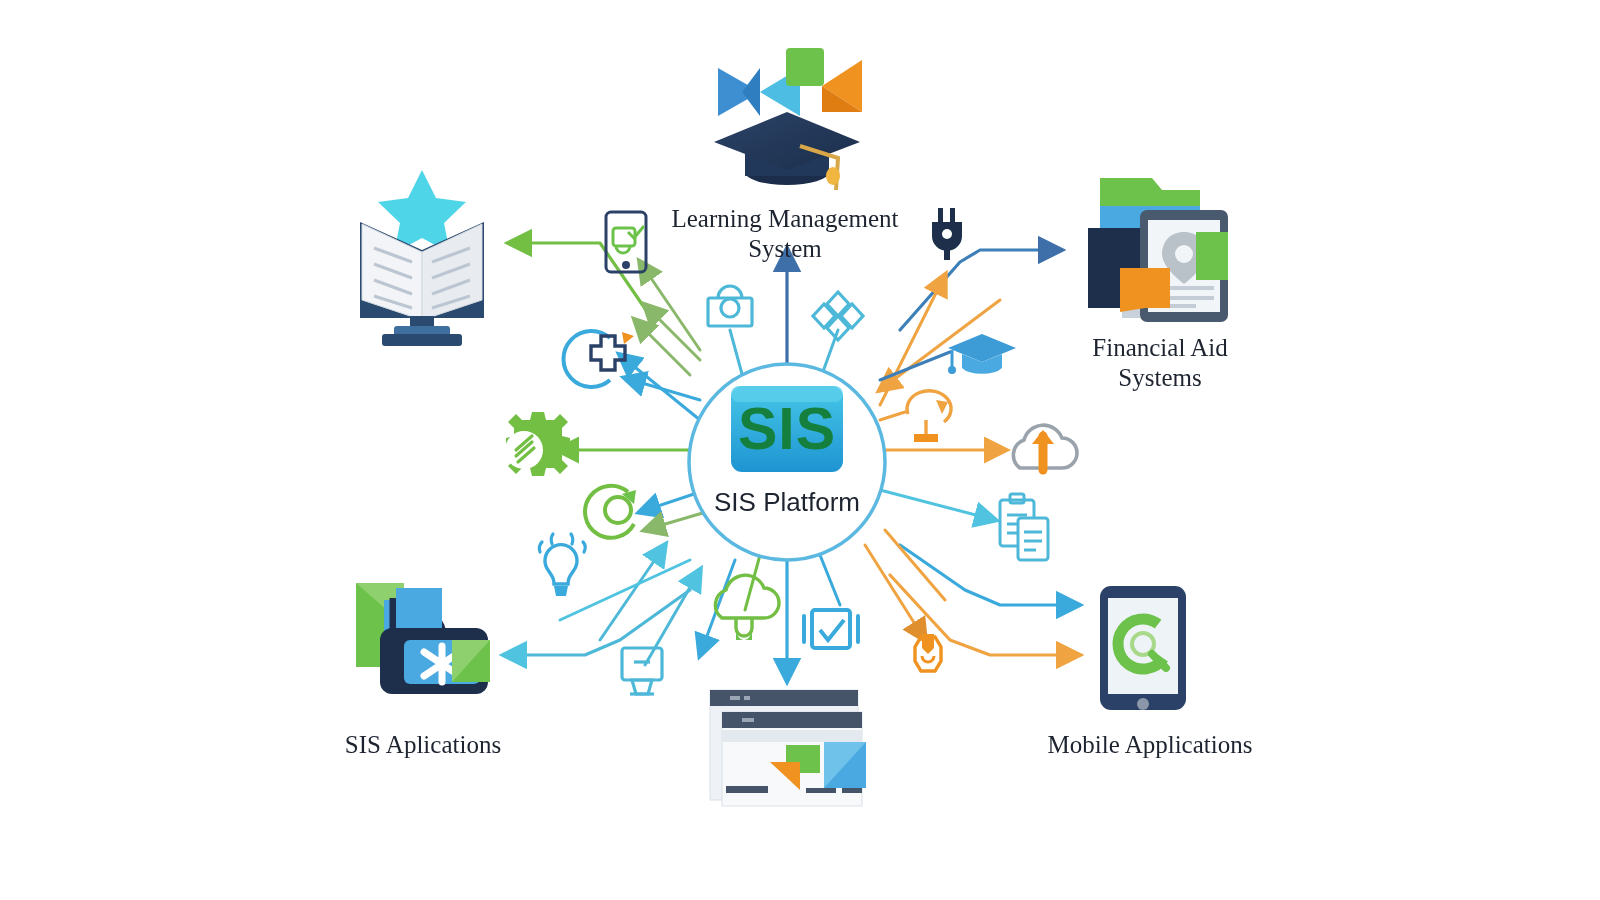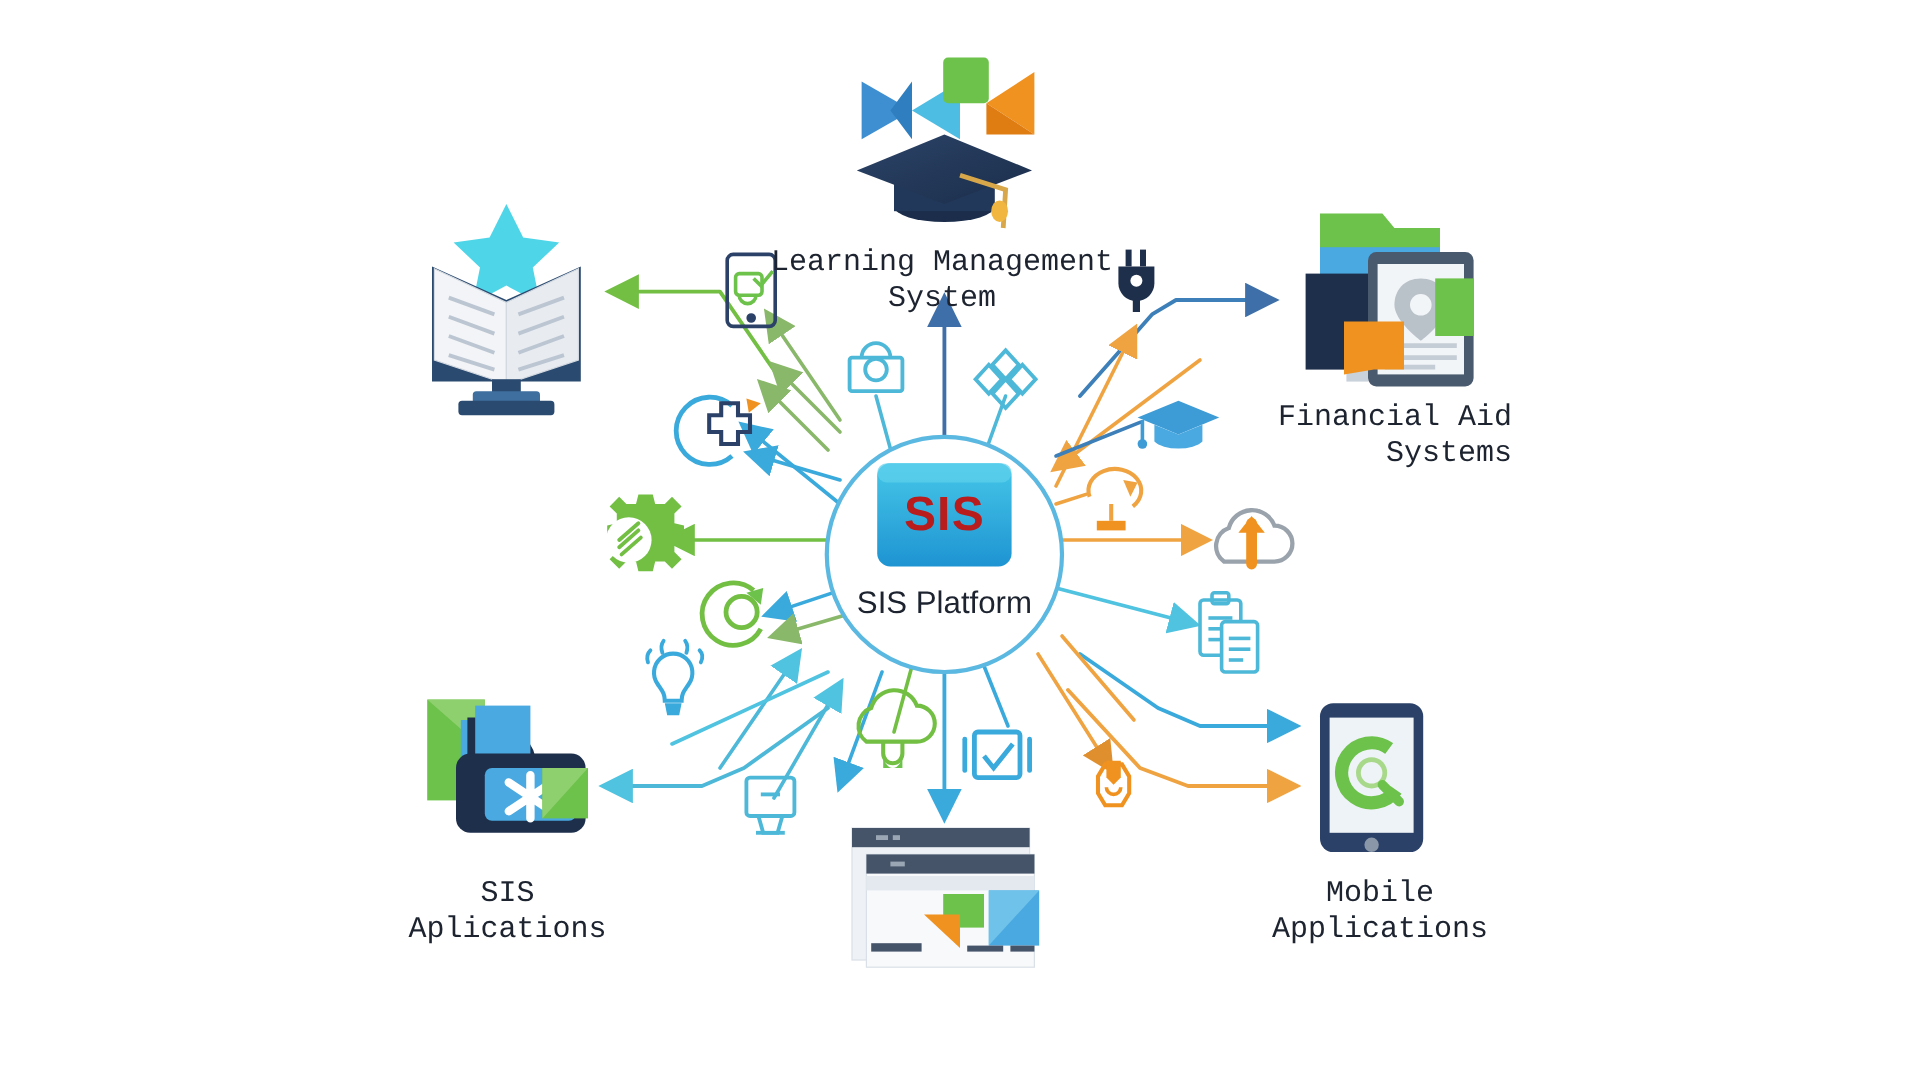--- a/index.html
+++ b/index.html
@@ -1,19 +1,19 @@
 <!DOCTYPE html>
 <html><head>
 <meta charset="utf-8">
 <style>
   html,body{margin:0;padding:0;background:#ffffff;}
   body{width:1600px;height:900px;overflow:hidden;font-family:"Liberation Sans",sans-serif;}
   #stage{position:relative;width:1600px;height:900px;background:#fff;}
   svg.layer{position:absolute;left:0;top:0;width:1600px;height:900px;}
-  .lbl{position:absolute;color:#1d2430;font-family:Liberation Mono, monospace;text-align:center;line-height:1.18;white-space:pre-line;}
+  .lbl{position:absolute;color:#1d2430;font-family:Liberation Serif, serif;text-align:center;line-height:1.18;white-space:pre-line;}
   .lbl-corner{font-size:25px;font-weight:400;}
   .hub-text{position:absolute;font-size:26px;color:#1d2430;text-align:center;width:260px;}
 </style>
 </head>
 <body>
 
 <div id="stage">
 
   <svg class="layer" viewBox="0 0 1600 900">
     <defs>
@@ -335,23 +335,23 @@
       <path d="M922,634 l12,0 l0,14 l-6,6 l-6,-6 z" fill="#f0921f"></path>
       <path d="M922,656 a6,6 0 0 0 12,0" fill="none" stroke="#f0921f" stroke-width="3"></path>
     </g>
   </svg>
 
   <div class="hub-text" style="left:657px;top:487px;">SIS Platform</div>
 
   <div class="lbl lbl-corner" style="left:640px;top:204px;width:290px;">Learning Management
 System</div>
 
-  <div class="lbl lbl-corner" style="left:1060px;top:333px;width:200px;text-align:right;">Financial Aid
+  <div class="lbl lbl-corner" style="left:1060px;top:333px;width:200px;">Financial Aid
 Systems</div>
 
   <div class="lbl lbl-corner" style="left:1030px;top:730px;width:240px;">Mobile Applications</div>
 
   <div class="lbl lbl-corner" style="left:318px;top:730px;width:210px;">SIS Aplications</div>
 
   <div style="position:absolute;left:731px;top:398px;width:112px;height:62px;display:flex;align-items:center;justify-content:center;
-              font-family:'Liberation Sans',sans-serif;font-size:40px;font-weight:700;color:#b91c1c;letter-spacing:1px;">SIS</div>
+              font-family:'Liberation Sans',sans-serif;font-size:59px;font-weight:700;color:#15803d;letter-spacing:1px;">SIS</div>
 
 </div>
 
 </body></html>

